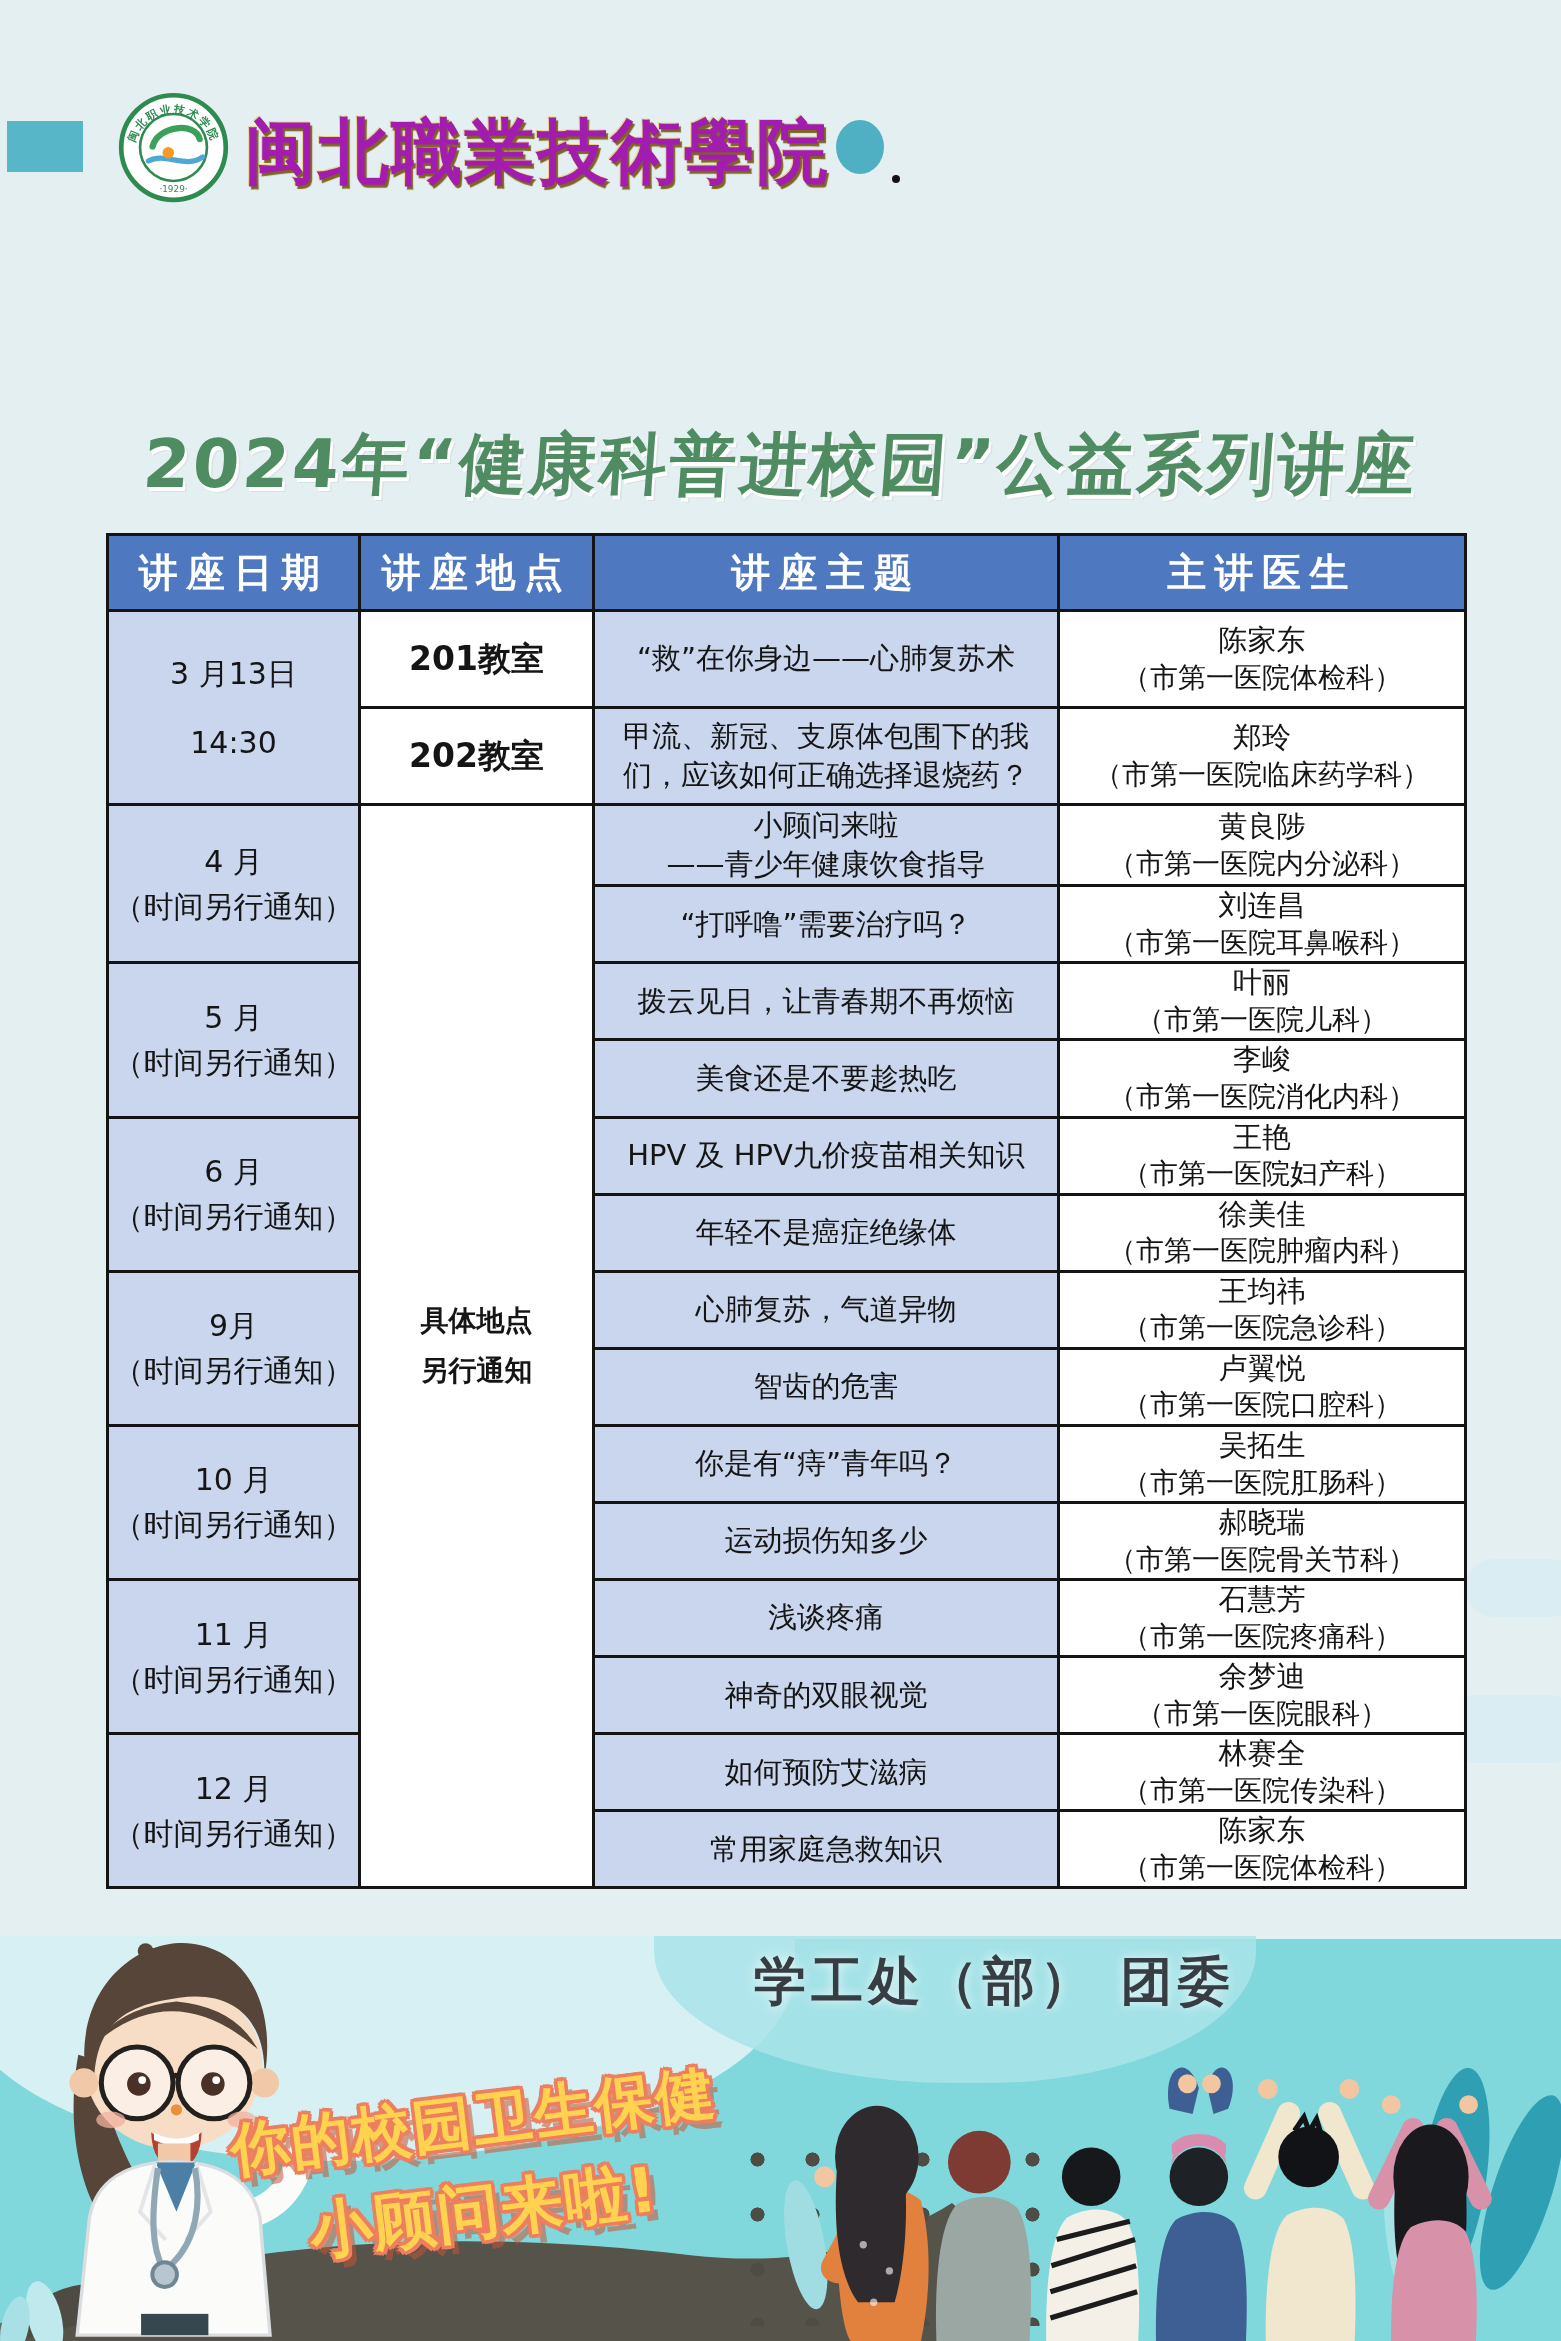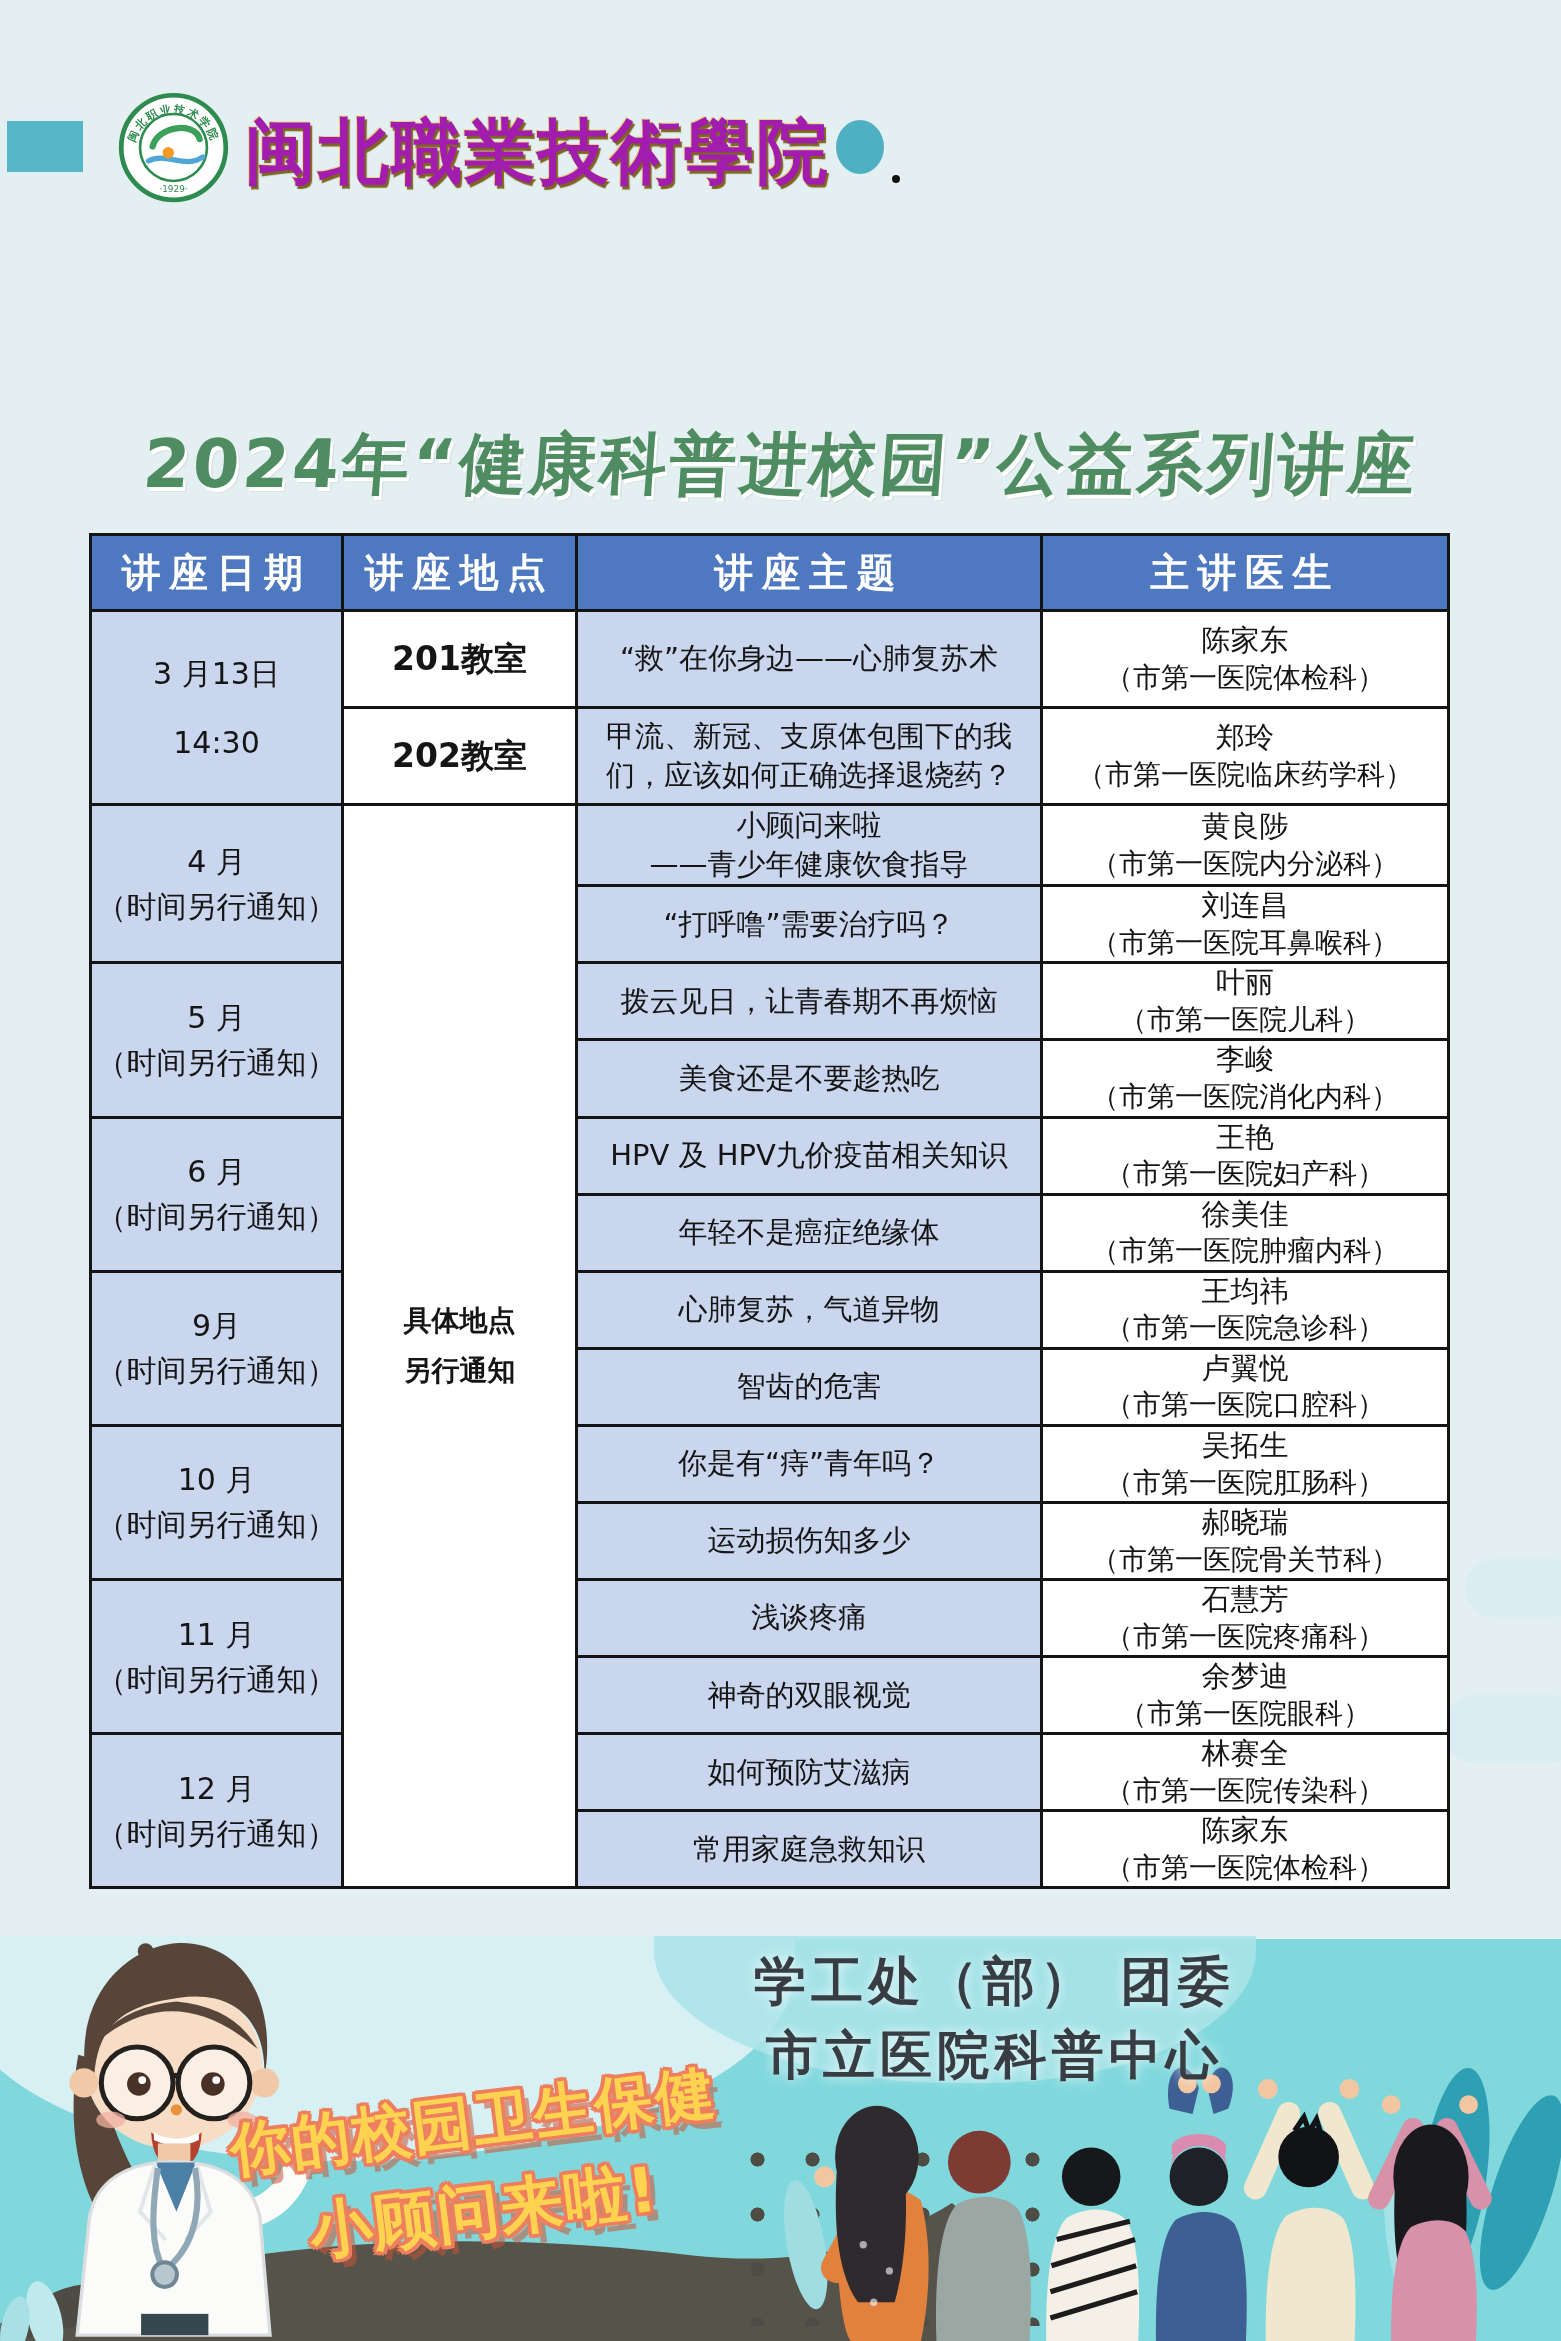--- a/index.html
+++ b/index.html
@@ -18,21 +18,21 @@
   
   .title-row{position:absolute;left:0;top:225px;width:100%;display:flex;justify-content:center;align-items:center;gap:42px;}
   .title-part{font-size:78px;font-weight:700;color:#4F8C61;letter-spacing:15.7px;
     text-shadow:3.1px 3.7px 0 #ffffff,4.7px 5.2px 0 rgba(0,0,0,0.06);}
   .seal{width:131px;height:173px;}
   .subtitle{position:absolute;left:0;top:419px;width:100%;text-align:center;font-size:67px;font-weight:700;
     color:#4F8C61;letter-spacing:3.1px;transform:skewX(-4deg);
     text-shadow:2.6px 3.7px 0 #ffffff,4.2px 5.2px 0 rgba(0,0,0,0.05);white-space:nowrap;}
 
   
-  table.sched{position:absolute;left:89px;top:533px;width:1358px;border-collapse:collapse;table-layout:fixed;background:#fff;z-index:2;}
+  table.sched{position:absolute;left:106px;top:533px;width:1358px;border-collapse:collapse;table-layout:fixed;background:#fff;z-index:2;}
   .sched th,.sched td{border:3.1px solid #141414;text-align:center;vertical-align:middle;padding:0 4.2px;color:#151515;}
   .sched th{background:#4E78C0;color:#ffffff;font-size:39px;font-weight:700;letter-spacing:8.4px;height:73px;}
   col.c1{width:252px;} col.c2{width:234px;} col.c3{width:465px;} col.c4{width:407px;}
   tr.r-big{height:97px;} tr.r-std{height:77px;}
   td.date{background:#CAD6EE;font-size:30px;line-height:1.5;}
   td.date-first{line-height:2.3;}
   td.topic{background:#CAD6EE;font-size:29px;line-height:1.35;}
   td.loc{background:#ffffff;font-size:33px;font-weight:600;}
   td.mergedloc{background:#ffffff;font-size:28px;line-height:1.8;font-weight:600;}
   td.doc{background:#ffffff;}
@@ -256,21 +256,20 @@
       <path d="M0,436 L0,400 C350,250 820,210 1320,270 C1520,292 1680,258 1820,170 L1900,240 L1900,436 Z" fill="#56534B"></path>
       <path d="M0,436 C60,330 180,300 260,345 C200,395 90,425 0,436 Z" fill="#4E4B44"></path>
       <ellipse cx="85" cy="390" rx="32" ry="72" fill="#BFE9ED" transform="rotate(-14 85 390)"></ellipse>
       <ellipse cx="28" cy="408" rx="26" ry="60" fill="#A9E0E6" transform="rotate(12 28 408)"></ellipse>
     </svg>
 
     <div class="dots"></div>
 
     <div class="org">
       <div class="org-line">学工处（部） 团委</div>
-      <div class="org-line">市立医院科普中心</div>
     </div>
 
     <svg class="people" viewBox="0 0 1504 616">
 
       <ellipse cx="1300" cy="300" rx="62" ry="210" fill="#2F9FB3" transform="rotate(8 1300 300)"></ellipse>
       <ellipse cx="1430" cy="330" rx="56" ry="195" fill="#2F9FB3" transform="rotate(18 1430 330)"></ellipse>
       <ellipse cx="1215" cy="400" rx="46" ry="165" fill="#A5E2E6" transform="rotate(-6 1215 400)"></ellipse>
       <ellipse cx="60" cy="430" rx="36" ry="125" fill="#9FDDE2" transform="rotate(-10 60 430)"></ellipse>
 
       <rect x="118" y="340" width="60" height="170" rx="28" fill="#E2813D" transform="rotate(28 148 420)"></rect>

